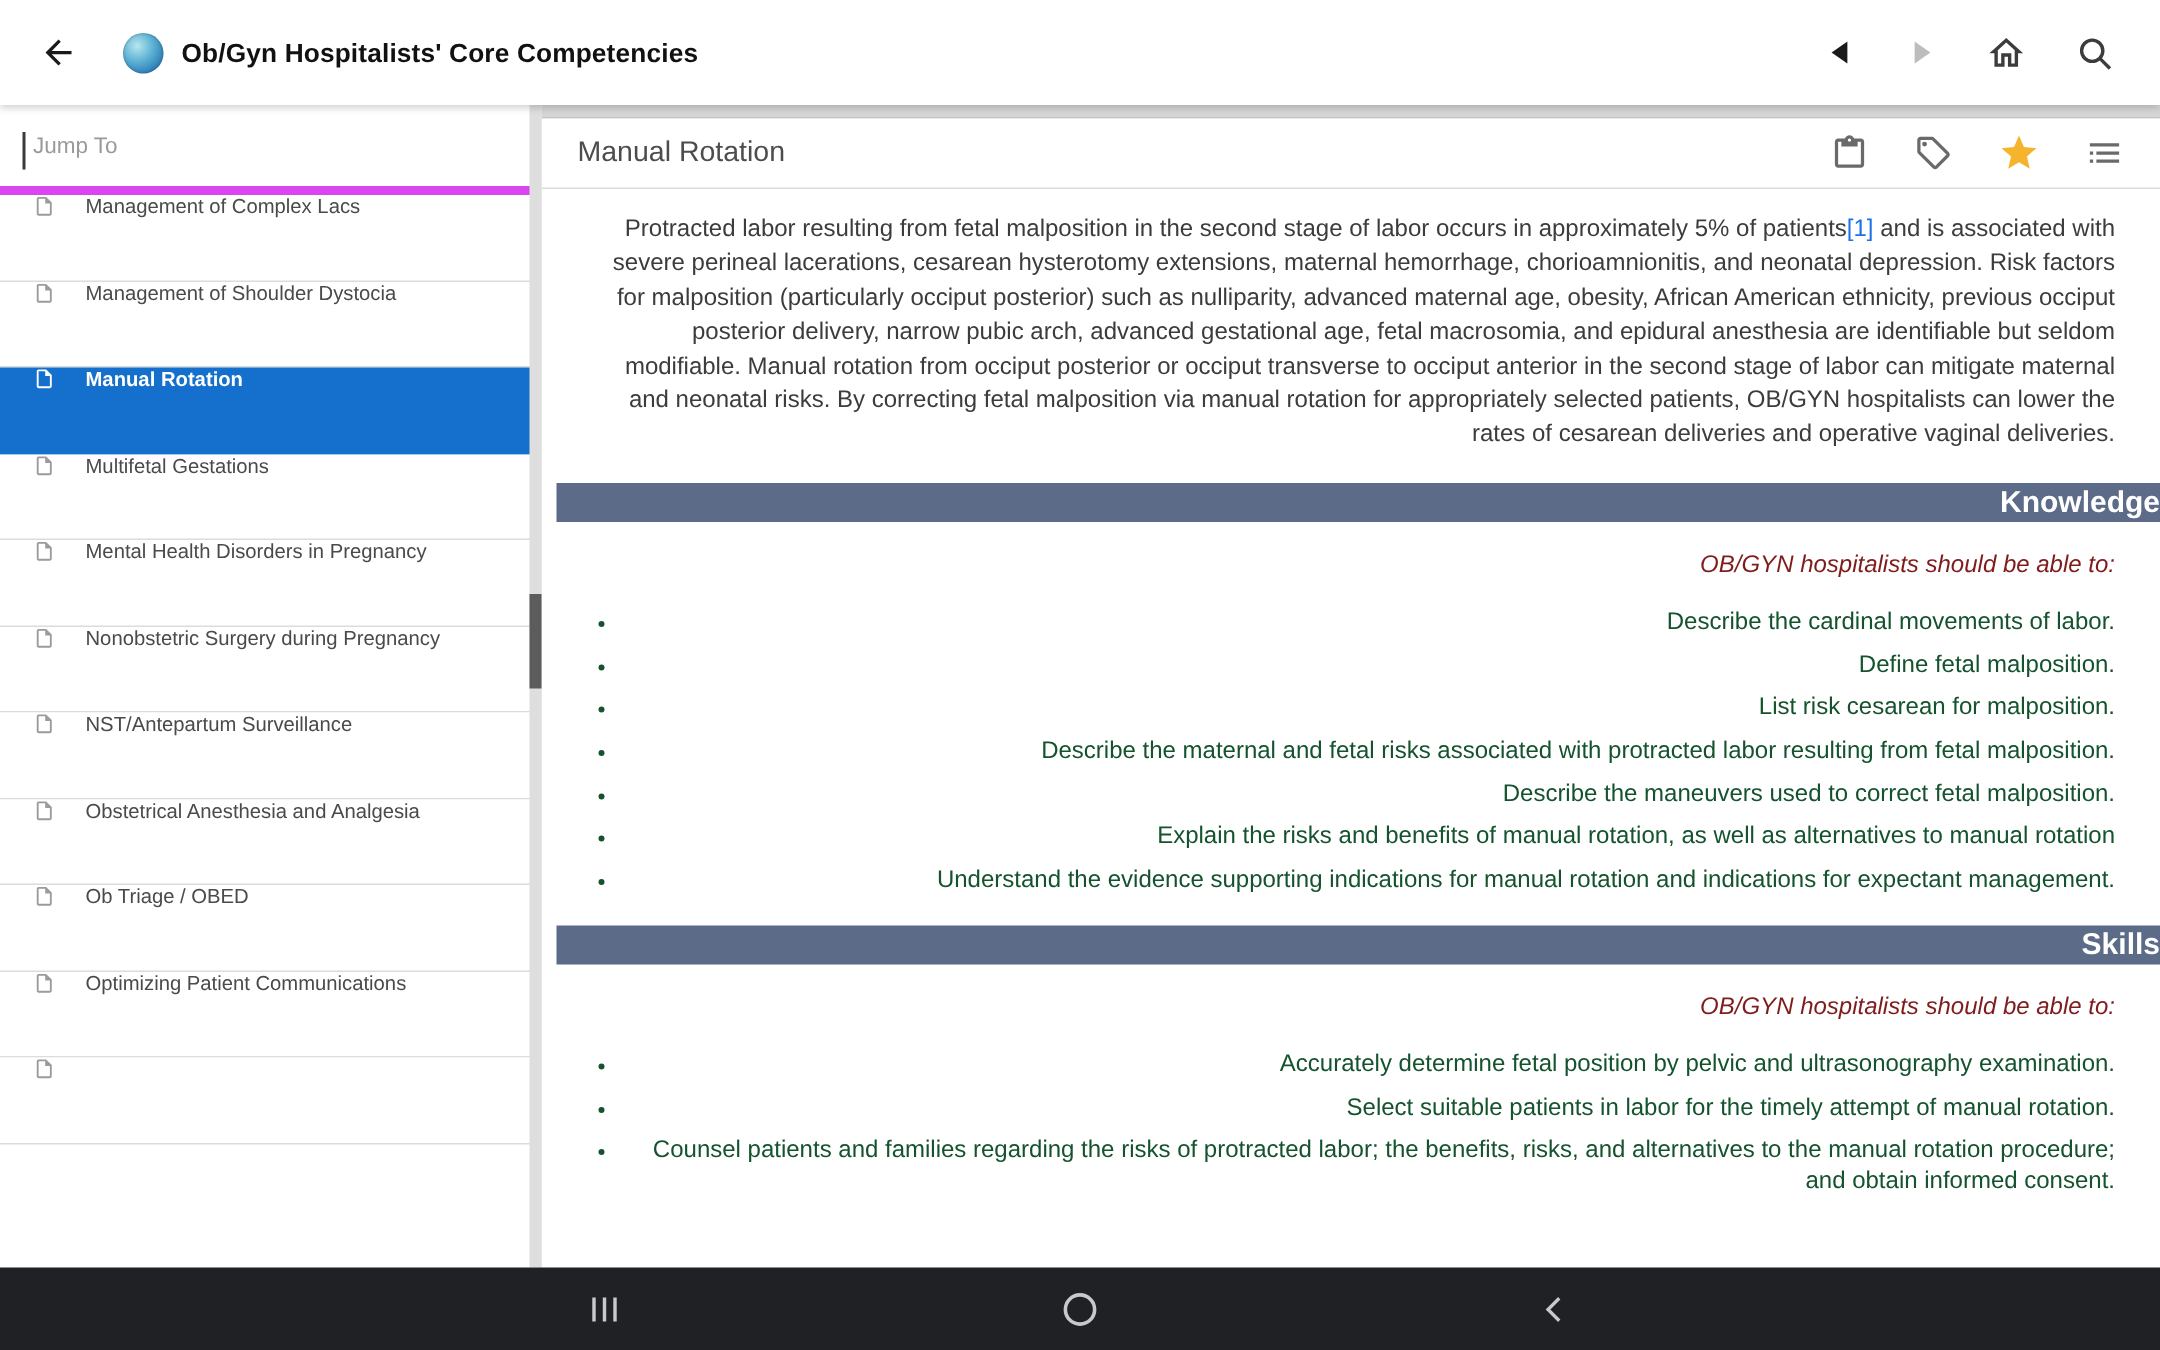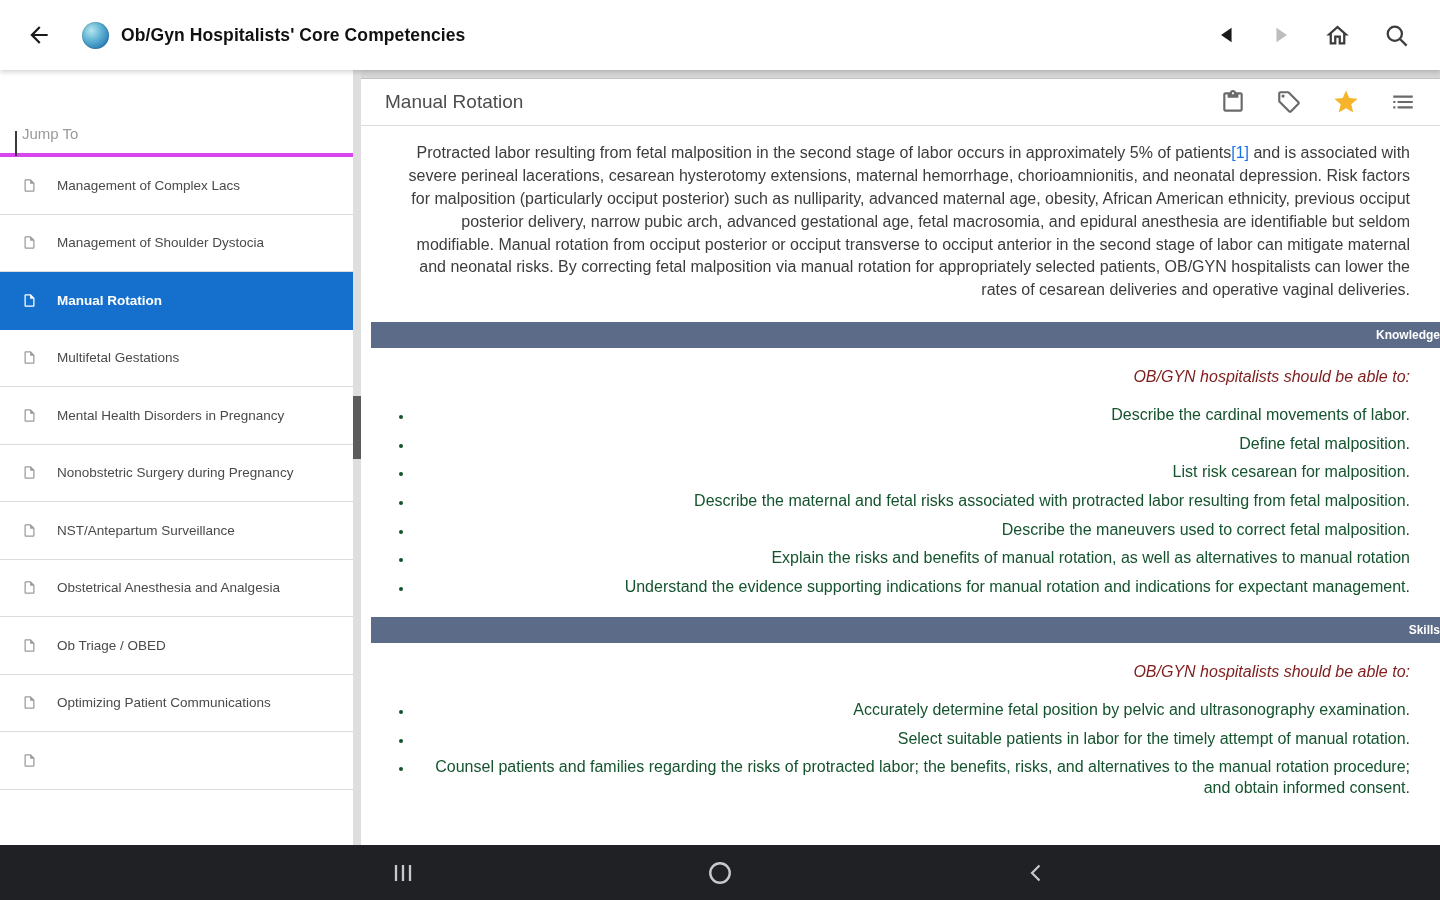--- a/index.html
+++ b/index.html
@@ -19,30 +19,30 @@
     width:27px; height:27px; border-radius:50%; margin-left:30px;
     background:radial-gradient(circle at 35% 32%, #b8e6ef 0%, #5fb3d4 40%, #2e7fb8 75%, #1b5e8e 100%);
     box-shadow:inset 0 0 2px rgba(0,0,0,.3);
   }
   .app-title { font-size:17.5px; font-weight:bold; color:#111; margin-left:12px; letter-spacing:.1px; }
   .appbar-actions { margin-left:auto; display:flex; align-items:center; gap:32px; }
   
   .main { position:relative; display:flex; height:775px; }
   
   .sidebar { position:relative; width:361px; border-right:1px solid #bfbfbf; background:#fff; }
-  .jumpto { position:relative; height:44px; border-bottom:4px solid #d946ef;margin-top:43px; }
+  .jumpto { position:relative; height:60px; border-bottom:6px solid #d946ef; }
   .jumpto input {
     width:100%; height:100%; border:none; outline:none; padding:0 14px 0 22px;
     font-size:15px; color:#333; font-family:inherit; background:transparent;
   }
   .jumpto input::placeholder { color:#9a9a9a; }
   .jumpto .caret { position:absolute; left:15px; top:18px; width:2px; height:25px; background:#3a3a3a; }
   .side-list { height:715px; overflow:hidden; }
   .side-item {
-    display:flex; align-items:center; height:57.5px; padding:0 4px 0 22px;
+    display:flex; align-items:flex-start; height:57.5px; padding:0 4px 0 22px;
     border-bottom:1px solid #dcdcdc; color:#4a4a4a; cursor:pointer; background:#fff;
   }
   .side-item .doc-ic { color:#9b9b9b; display:flex; margin-right:20px; flex:0 0 auto; }
   .side-item .side-label { font-size:13.5px; }
   .side-item.selected { background:#1470cc; border-bottom:1px solid #1470cc; }
   .side-item.selected .side-label { color:#fff; font-weight:bold; }
   .side-item.selected .doc-ic { color:#fff; }
   .v-scroll {
     position:absolute; top:0; right:-1px; width:8px; height:775px; background:#dedede; z-index:5;
   }
@@ -55,21 +55,21 @@
     padding:0 24px; background:#fff;
   }
   .page-title { font-size:19px; font-weight:normal; color:#4d4d4d; }
   .content-actions { margin-left:auto; display:flex; align-items:center; gap:30px; }
   .content-actions .icon-btn { display:flex; cursor:pointer; background:none; border:none; }
   .content-body { flex:1; overflow:hidden; padding:16px 30px 0 26px;text-align:right; }
   .intro { font-size:16px; line-height:1.43; color:#3c3c3c; }
   .cite-link { color:#1a73e8; text-decoration:none; cursor:pointer; }
   .section-bar {
     margin:20px -30px 0 -16px; height:26px; line-height:26px; background:#5b6b88;
-    color:#fff; font-weight:bold; font-size:12px; padding-left:16px;
+    color:#fff; font-weight:bold; font-size:20px; padding-left:16px;
   }
   .lead { font-style:italic; font-size:16px; color:#7f1d1d; margin:20px 0 18px 0; }
   ul.bullets { margin:0 0 4px 0; padding-left:26px; }
   ul.bullets li { font-size:16px; color:#14532d; line-height:1.32; margin-bottom:7.5px; }
   ul.bullets li::marker { font-size:12px; }
   
   .navbar {
     position:relative; height:55px; background:#1f2124; display:flex; align-items:center;
     justify-content:center; gap:292px; z-index:40;
   }

